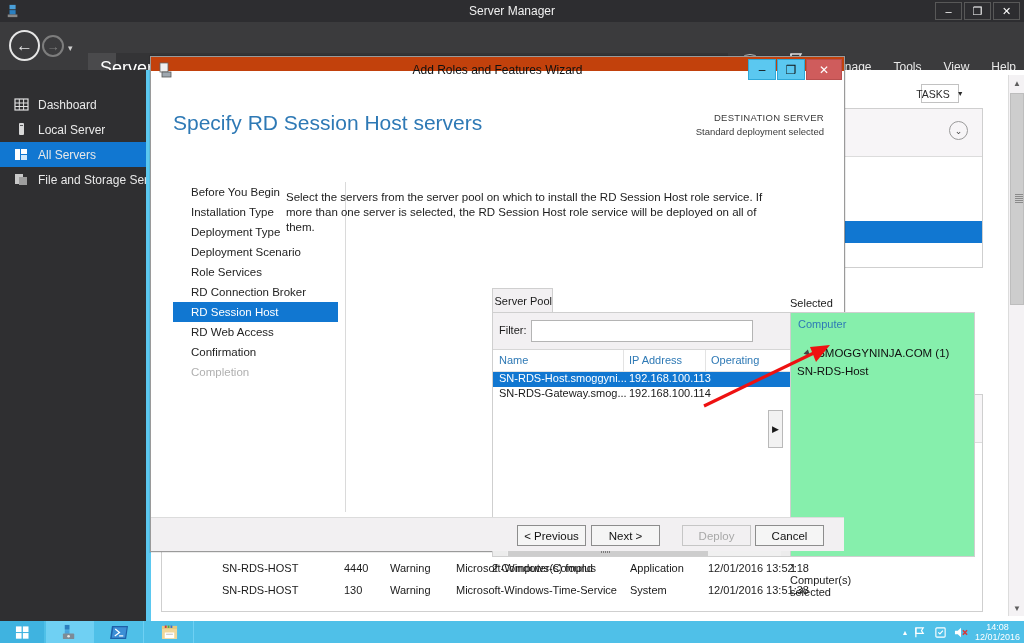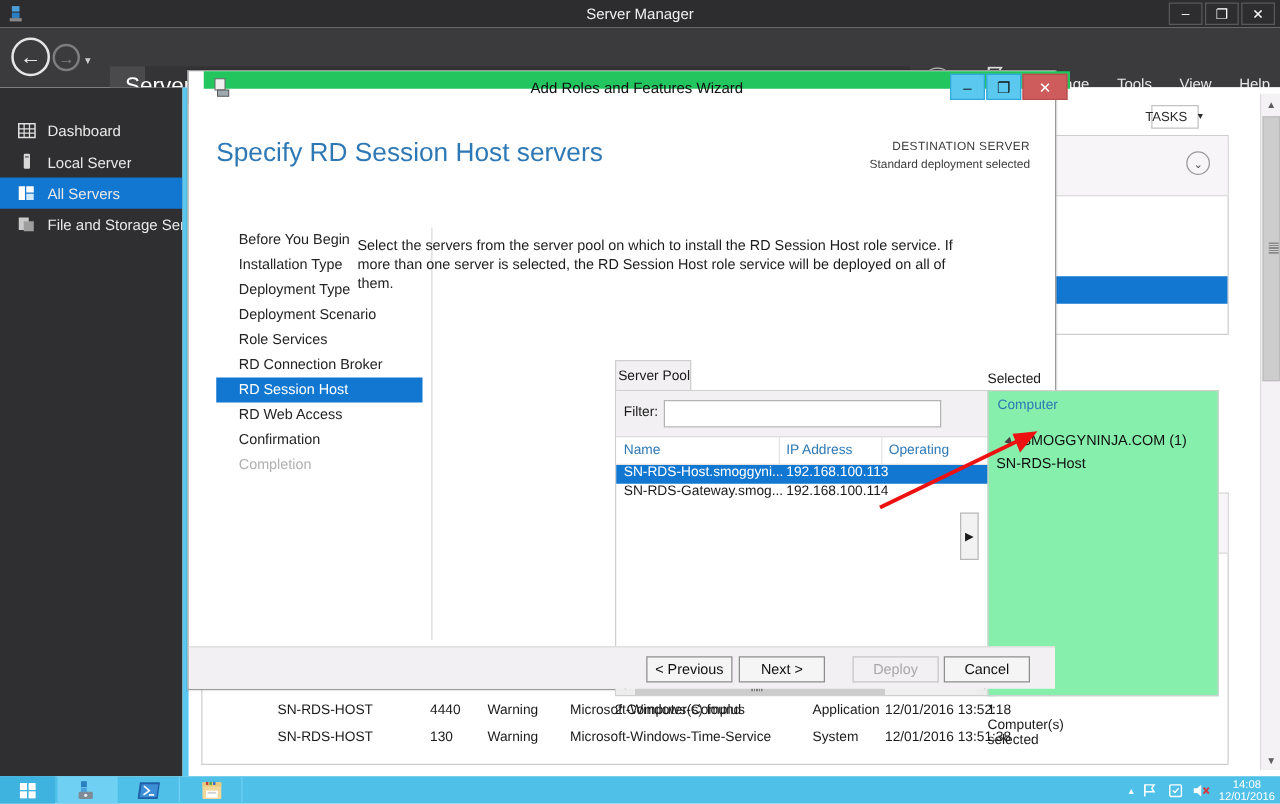--- a/index.html
+++ b/index.html
@@ -122,21 +122,21 @@
     position: absolute; left: 0; right: 0; height: 22px; background: #1177d1;
   }
 
   
   .evt-table { position: absolute; left: 0; right: 0; font-size: 11px; color: #1a1a1a; }
   .evt-row { position: relative; height: 22px; display: flex; align-items: center; }
   .evt-c1 { position: absolute; left: 60px; }
   .evt-c2 { position: absolute; left: 182px; }
   .evt-c3 { position: absolute; left: 228px; }
   .evt-c4 { position: absolute; left: 294px; }
-  .evt-c5 { position: absolute; left: 488px; }
+  .evt-c5 { position: absolute; left: 468px; }
   .evt-c6 { position: absolute; left: 546px; }
 
   
   .sm-scroll {
     position: absolute; right: 0; top: 5px; width: 16px; height: 541px;
     background: #f4f2f4; border-left: 1px solid #dcdcdc;
   }
   .sm-scroll .arr {
     position: absolute; left: 0; width: 16px; height: 16px; color: #5e5e5e;
     display: flex; align-items: center; justify-content: center; font-size: 8px;
@@ -152,22 +152,22 @@
     background: repeating-linear-gradient(to bottom,#8a8a8a 0 1px,transparent 1px 2px);
   }
 
   
   .wiz {
     position: absolute; left: 150px; top: 56px; width: 695px; height: 496px;
     background: #ffffff; border: 1px solid #9a9a9a;
     box-shadow: 0 0 0 1px rgba(0,0,0,0.08);
   }
   .wiz-title {
-    position: absolute; left: 12px; top: 0; width: 100%; height: 14px;
-    background: #22c55e;
+    position: absolute; left: 0; top: 0; width: 100%; height: 14px;
+    background: #c2410c;
   }
   .wiz-title .t {
     position: absolute; left: 0; top: 0; width: 100%; height: 26px;
     text-align: center; line-height: 26px; font-size: 12px; color: #101010;
   }
   .wiz-icon { position: absolute; left: 7px; top: 5px; width: 15px; height: 16px; }
   .wiz-wbtns { position: absolute; right: 2px; top: 2px; display: flex; }
   .wiz-wbtn {
     width: 28px; height: 21px; display: flex; align-items: center; justify-content: center;
     font-size: 12px; color: #111; background: #5bc8f0; border: 1px solid #2ea8d8;

